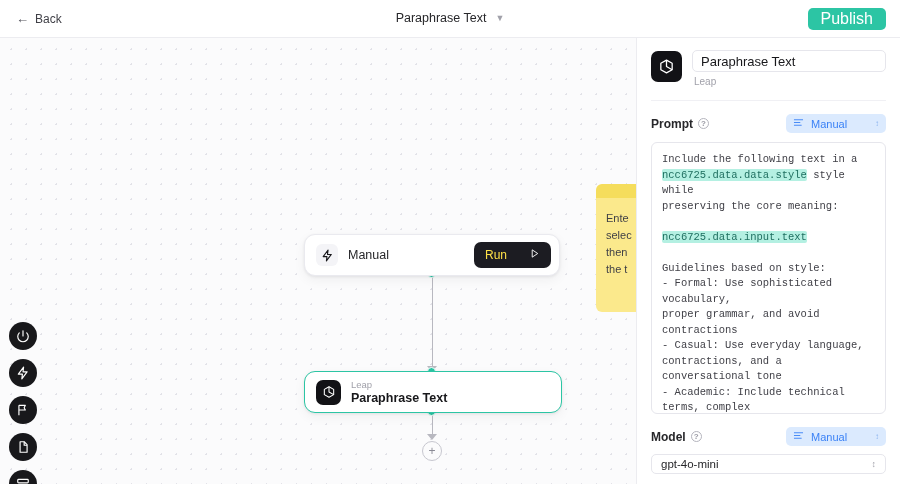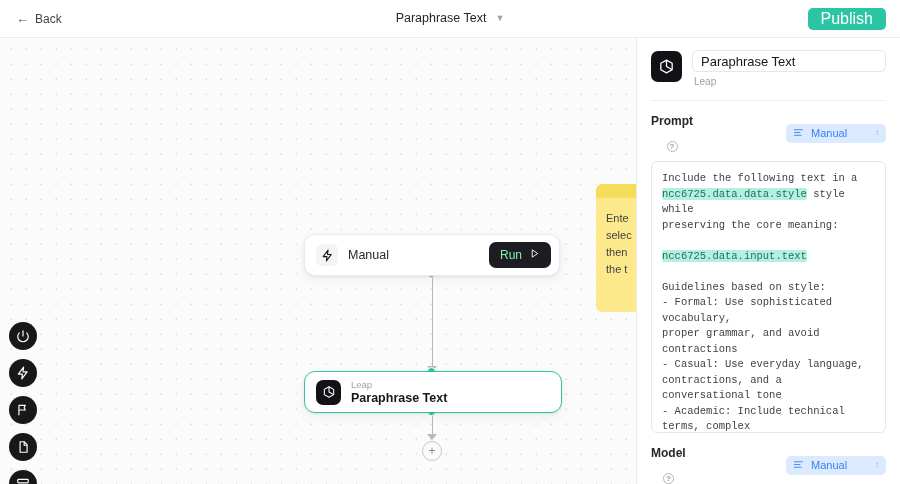--- a/index.html
+++ b/index.html
@@ -121,24 +121,24 @@
   .trig-ico {
     width: 22px; height: 22px; border-radius: 6px;
     background: #f4f4f7;
     display: flex; align-items: center; justify-content: center;
     flex: 0 0 auto;
   }
   .trig-label { font-size: 12.5px; color: #27272a; margin-left: 10px; }
   .run-btn {
     margin-left: auto;
     height: 26px; padding: 0 11px;
-    background: #1c1c22; color: #86efac;
+    background: #1c1c22; color: #fde047;
     border: none; border-radius: 7px;
     font-size: 12px; font-family: inherit;
-    display: flex; align-items: center; gap: 7px;
+    display: flex; align-items: center; gap: 22px;
     cursor: pointer;
   }
 
   
   .node-action {
     position: absolute; left: 304px; top: 333px;
     width: 258px; height: 42px;
     background: #ffffff;
     border: 1.3px solid #2cc5a4;
     border-radius: 11px;
@@ -193,21 +193,21 @@
     font-size: 13px; font-family: inherit; color: #18181b;
     background: #ffffff;
   }
   .panel-sub { font-size: 10px; color: #a1a1aa; margin-top: 4px; padding-left: 2px; }
   .divider { height: 1px; background: #f0f0f4; margin: 13px 14px 0 14px; }
 
   .field-row {
     display: flex; align-items: center; justify-content: space-between;
     padding: 0 14px; margin-top: 13px;
   }
-  .field-label { display: flex; align-items: center; gap: 13px; font-size: 12px; font-weight: bold; color: #27272a; flex-direction: column; }
+  .field-label { display: flex; align-items: center; gap: 5px; font-size: 12px; font-weight: bold; color: #27272a; }
   .qmark {
     width: 11px; height: 11px; border-radius: 50%;
     border: 1px solid #b4b4bd; color: #9a9aa4;
     font-size: 8px; line-height: 9px; text-align: center;
     font-family: inherit;
   }
   .mode-badge {
     display: flex; align-items: center; gap: 7px;
     background: #dbeafe; color: #3b82f6;
     border-radius: 5px; height: 19px; padding: 0 7px;

